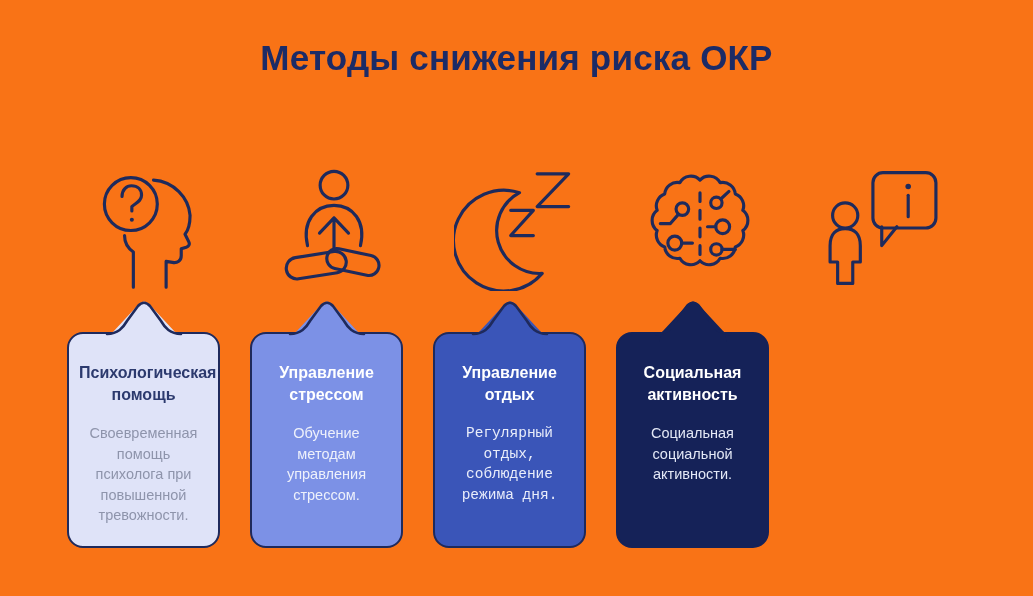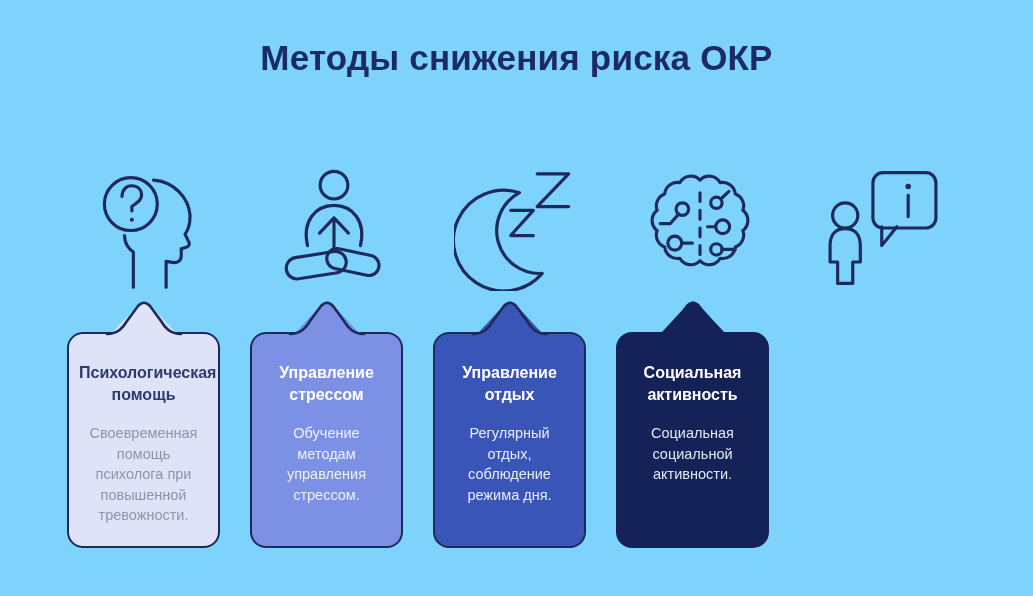--- a/index.html
+++ b/index.html
@@ -16,21 +16,21 @@
     grid-template-columns:repeat(5,167px);column-gap:16px;}
   .card{position:relative;box-sizing:border-box;width:153px;height:216px;
     border:2px solid #1f2a5c;border-radius:16px;text-align:center;}
   .pointer{position:absolute;top:-38px;left:50%;width:92px;height:46px;margin-left:-46px;}
   .card-title{margin:28px 10px 0;font-size:16px;font-weight:bold;line-height:1.38;}
   .card-body{margin:17px 15px 0;font-size:14.5px;line-height:1.42;}
 </style>
 </head>
 <body>
 
-<div class="stage" style="background: #7dd3fc;">
+<div class="stage" style="background: #f97316;">
 
   <h1 class="main-title" style="color: rgb(28, 43, 102);">Методы снижения риска ОКР</h1>
 
   <div class="icons-row" style="color: rgb(30, 42, 92);">
 
     <div class="icon-slot">
       <svg viewBox="0 0 100 100" fill="none" stroke="currentColor" stroke-width="2.5" stroke-linecap="round" stroke-linejoin="round">
         <path d="M52 12 C68 13 80 26 81 40 C81 46 80 51 77 55 L80 61 C81 63 80 64.5 78 65.3 L74 66.5 L74 72 C74 76 71 78 67 77.3 L62 76.5 L62 97"></path>
         <path d="M29 56 C29 62 31.5 66 36 69 L36 97"></path>
         <circle cx="34" cy="31" r="21"></circle>
@@ -105,21 +105,21 @@
       <div class="card-title" style="color: rgb(255, 255, 255); text-align: center;">Управление стрессом</div>
       <div class="card-body" style="color: rgb(238, 241, 251);">Обучение методам управления стрессом.</div>
     </div>
 
     <div class="card" style="background: rgb(58, 85, 184); border-color: rgb(31, 42, 92);">
       <svg class="pointer" viewBox="0 0 92 46">
         <path d="M12 46 L15 36 L40 9 Q46 2 52 9 L77 36 L80 46 Z" stroke="none" fill="#3a55b8"></path>
         <path d="M9 38 C20 37.5 25 32 29 25 L40 10 Q46 3.5 52 10 L63 25 C67 32 72 37.5 83 38" fill="none" stroke-width="2.6" stroke-linecap="round" stroke="#1f2a5c"></path>
       </svg>
       <div class="card-title" style="color: rgb(255, 255, 255);">Управление отдых</div>
-      <div class="card-body" style="color: rgb(233, 237, 250);">Регулярный отдых, соблюдение режима дня.</div>
+      <div class="card-body" style="color: rgb(233, 237, 250); font-family: Liberation Mono, monospace;">Регулярный отдых, соблюдение режима дня.</div>
     </div>
 
 
     <div class="card" style="background: rgb(21, 34, 88); border-color: rgb(21, 34, 88);">
       <svg class="pointer" viewBox="0 0 92 46">
         <path d="M12 46 L15 36 L40 9 Q46 2 52 9 L77 36 L80 46 Z" stroke="none" fill="#152258"></path>
         <path d="M9 38 C20 37.5 25 32 29 25 L40 10 Q46 3.5 52 10 L63 25 C67 32 72 37.5 83 38" fill="none" stroke-width="2.6" stroke-linecap="round" stroke="#152258"></path>
       </svg>
       <div class="card-title" style="color: rgb(255, 255, 255); text-align: center;">Социальная активность</div>
       <div class="card-body" style="color: rgb(227, 232, 246);">Социальная социальной активности.</div>

